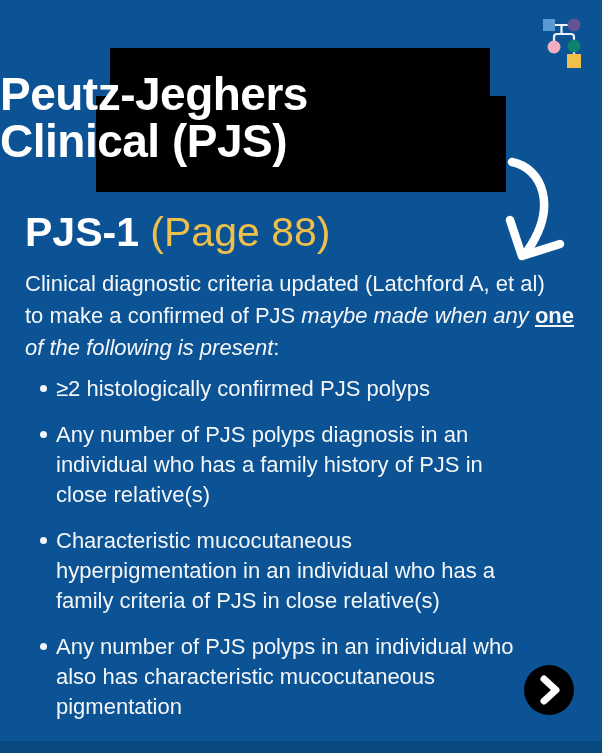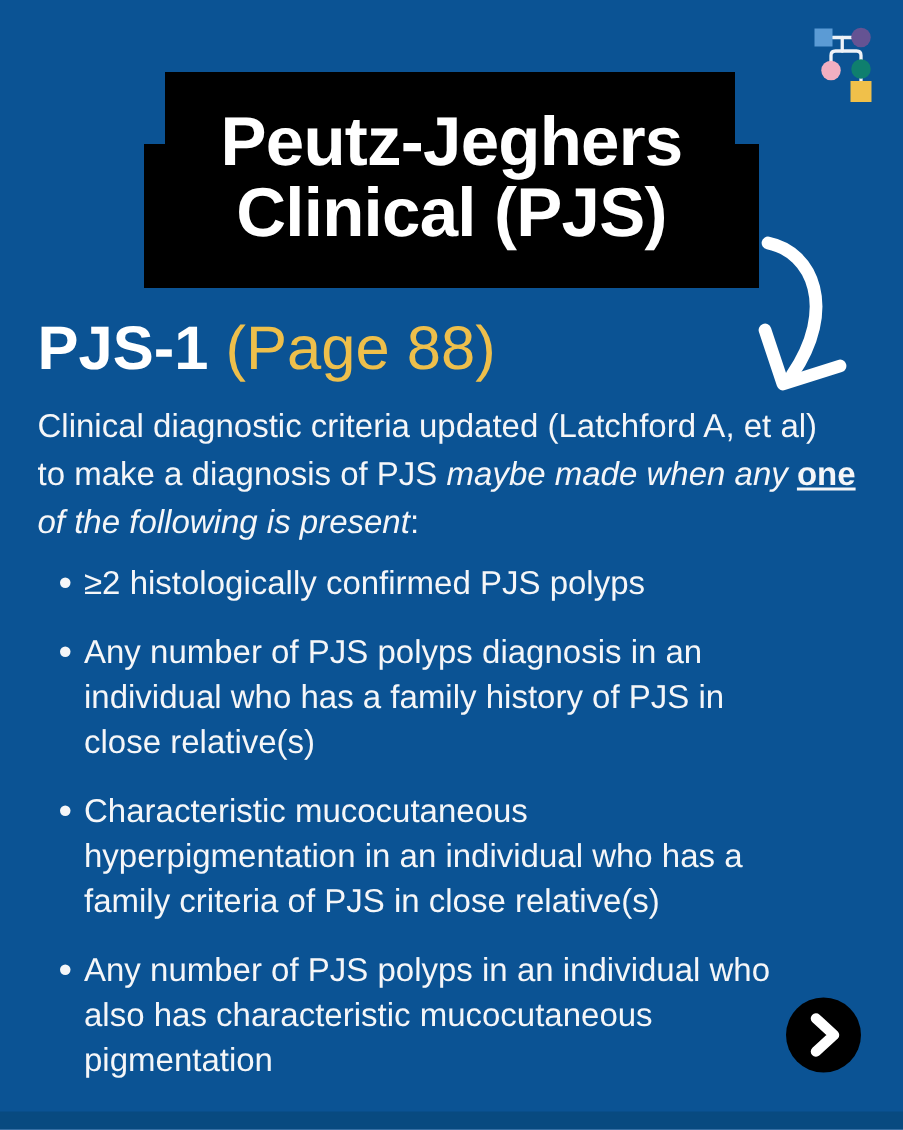--- a/index.html
+++ b/index.html
@@ -8,21 +8,21 @@
     position:relative; width:602px; height:753px;
     background:var(--c-background, #0b5394);
     overflow:hidden;
   }
 
   
   .title-box1 { position:absolute; left:110px; top:48px;  width:380px; height:48px; background:var(--c-title_bg,#000); }
   .title-box2 { position:absolute; left:96px;  top:96px;  width:410px; height:96px; background:var(--c-title_bg,#000); }
   .page-title {
     position:absolute; left:0; top:71px; width:602px;
-    text-align:center; color:var(--c-title_text,#fff);
+    text-align:left; color:var(--c-title_text,#fff);
     font-size:46px; font-weight:700; line-height:47px; letter-spacing:-0.5px;
   }
 
   
   .pedigree { position:absolute; left:540px; top:14px; }
 
   
   .curved-arrow { position:absolute; left:486px; top:150px; }
 
   
@@ -96,21 +96,21 @@
       <path d="M26 12 C 56 18, 72 56, 42 100" fill="none" stroke="#ffffff" stroke-width="8.5" stroke-linecap="round"></path>
       <path d="M24 70 L36 106 L74 94" fill="none" stroke="#ffffff" stroke-width="8.5" stroke-linecap="round" stroke-linejoin="round"></path>
     </svg>
   </span>
 
   <div class="section-heading">
     <span class="section-code">PJS-1</span>
     <span class="section-pageref">(Page 88)</span>
   </div>
 
-  <div class="intro"><span>Clinical diagnostic criteria updated (Latchford A, et al)</span><br><span>to make a diagnosis of PJS </span><span class="seg-italic">maybe made when any </span><span class="seg-bold-italic-underline">one</span><br><span class="seg-italic">of the following is present</span><span>:</span></div>
+  <div class="intro"><span>Clinical diagnostic criteria updated (Latchford A, et al)</span><br><span>to make a confirmed of PJS </span><span class="seg-italic">maybe made when any </span><span class="seg-bold-italic-underline">one</span><br><span class="seg-italic">of the following is present</span><span>:</span></div>
 
   <ul class="criteria">
       <li>≥2 histologically confirmed PJS polyps</li>
       <li>Any number of PJS polyps diagnosis in an individual who has a family history of PJS in close relative(s)</li>
       <li>Characteristic mucocutaneous hyperpigmentation in an individual who has a family criteria of PJS in close relative(s)</li>
       <li>Any number of PJS polyps in an individual who also has characteristic mucocutaneous pigmentation</li>
     </ul>
 
   <button class="next-btn">
     <span>

